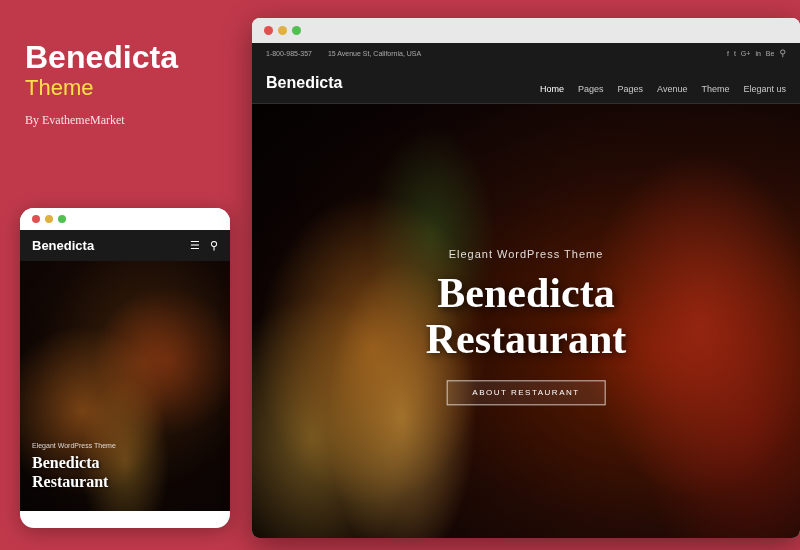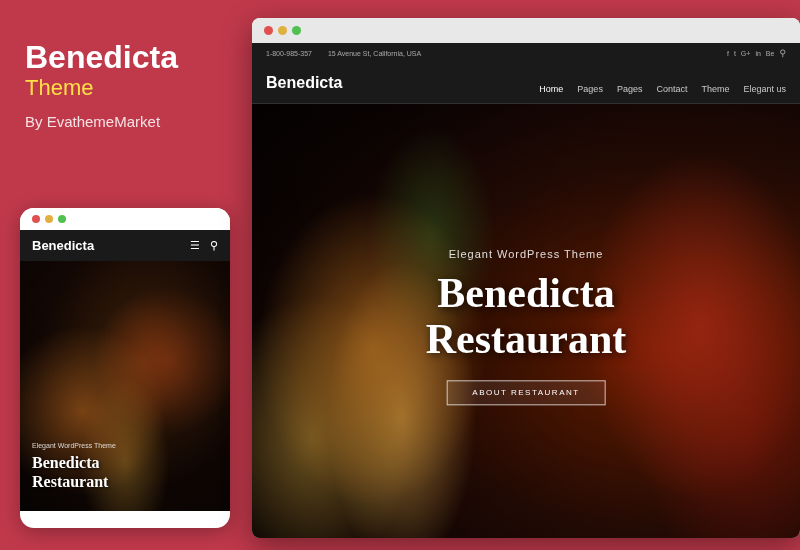--- a/index.html
+++ b/index.html
@@ -31,23 +31,23 @@
 
     .theme-subtitle {
       font-size: 22px;
       font-weight: 400;
       color: #fde047;
       font-family: Arial, sans-serif;
       margin-bottom: 8px;
     }
 
     .theme-by {
-      font-size: 15px;
+      font-size: 12px;
       color: rgba(255,255,255,0.85);
-      font-family: Liberation Sans, sans-serif;
+      font-family: Liberation Serif, serif;
       margin-top: 12px;
     }
 
     
     .mobile-mockup {
       position: absolute;
       left: 20px;
       top: 208px;
       width: 210px;
       height: 320px;
@@ -377,21 +377,21 @@
       <span class="social-icon" style="font-size:9px;">⚲</span>
     </div>
   </div>
 
   <div class="desktop-nav">
     <span class="desktop-nav-logo">Benedicta</span>
     <div class="desktop-nav-links">
       <a class="nav-link active">Home</a>
       <a class="nav-link">Pages</a>
       <a class="nav-link">Pages</a>
-      <a class="nav-link">Contact</a>
+      <a class="nav-link">Avenue</a>
       <a class="nav-link">Theme</a>
       <a class="nav-link">Elegant us</a>
     </div>
   </div>
 
   <div class="desktop-hero">
     <div class="desktop-hero-bg">
       <div class="desktop-food-left"></div>
       <div class="desktop-food-right"></div>
     </div>

